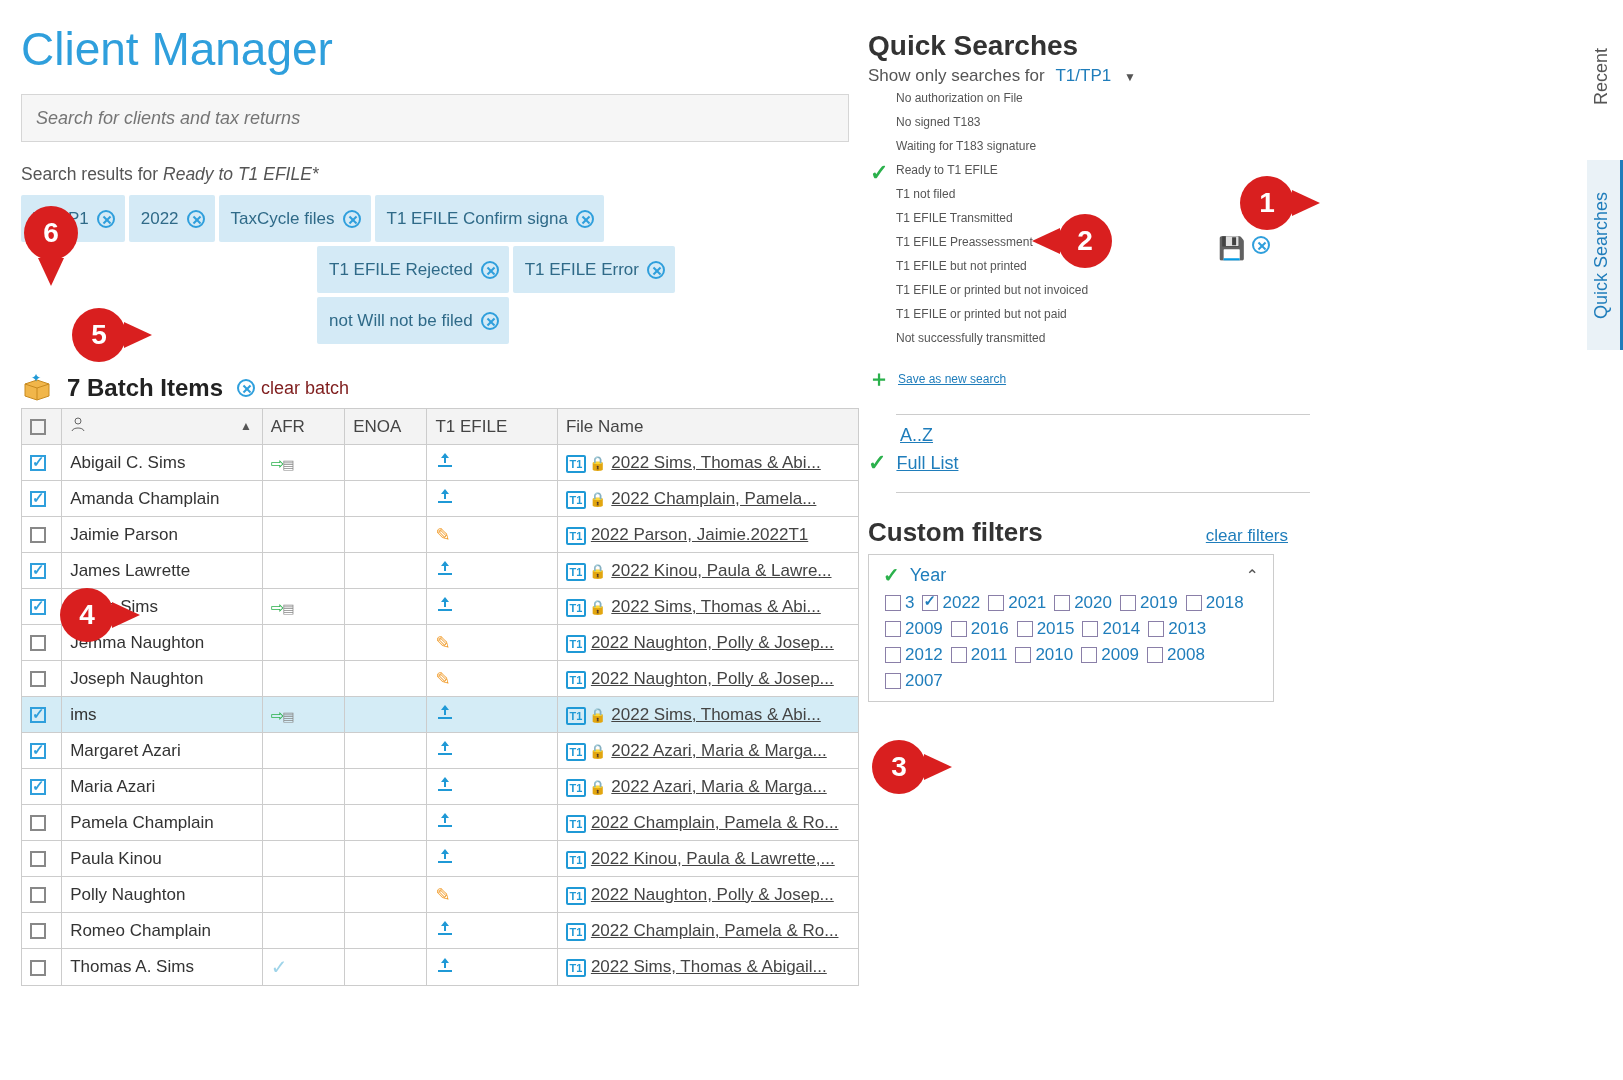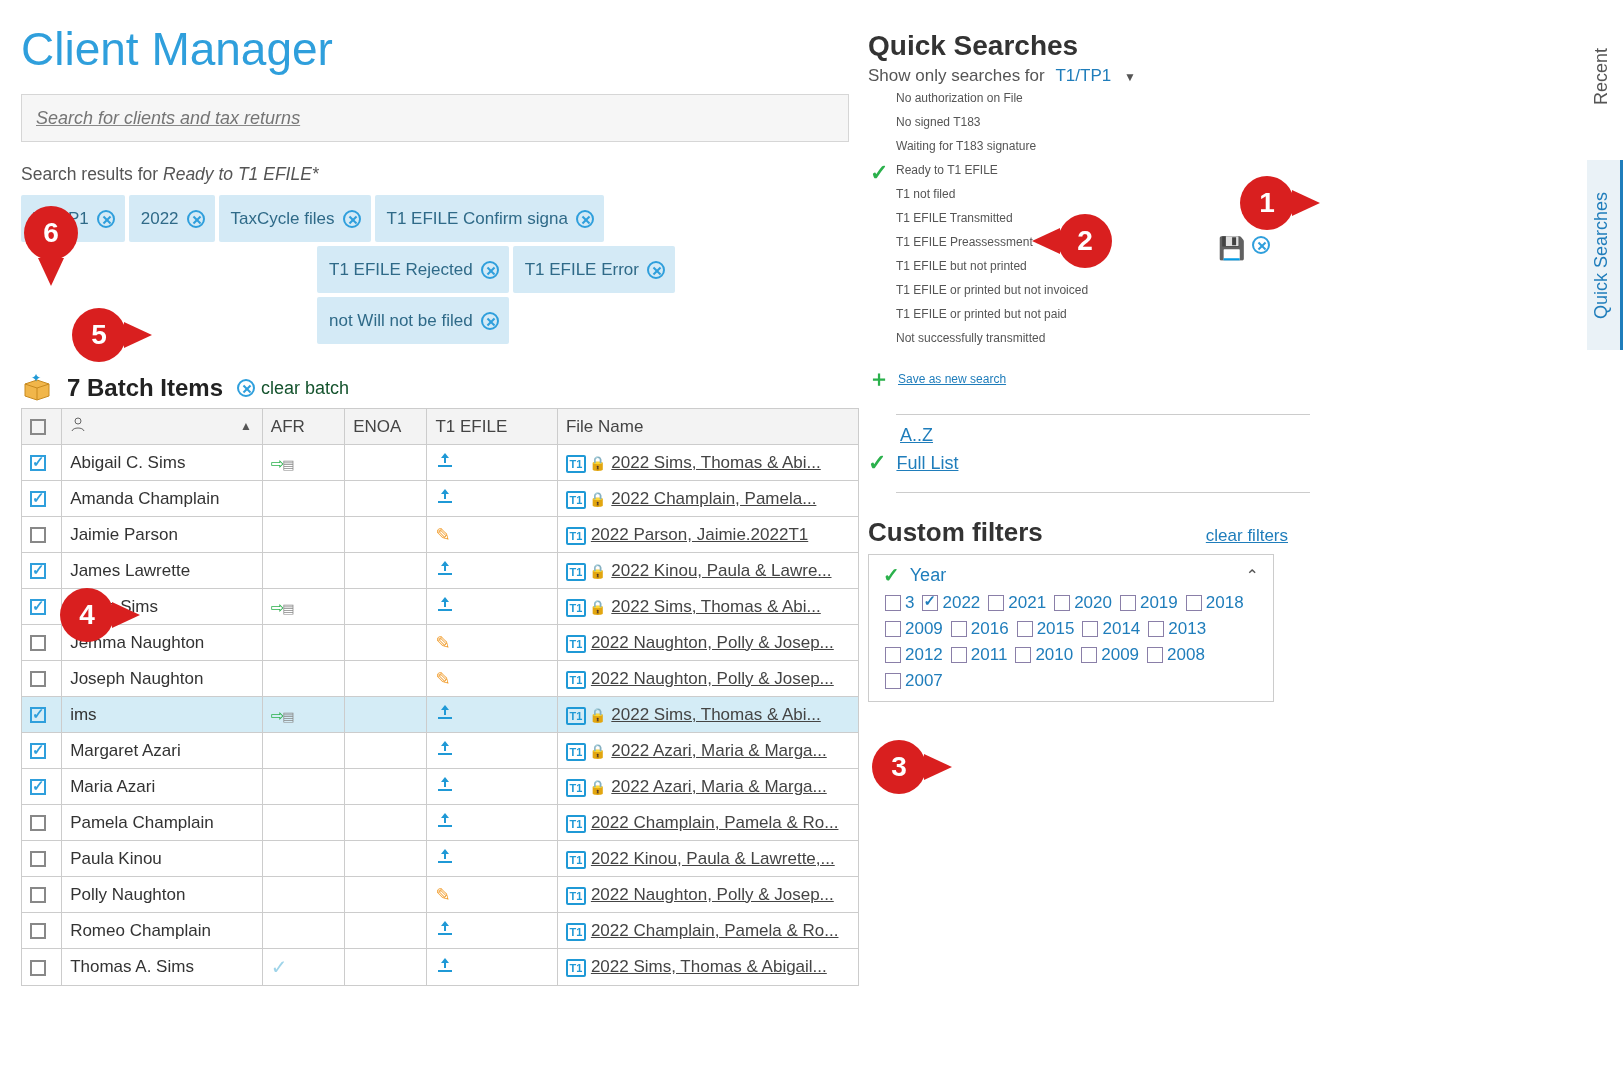--- a/index.html
+++ b/index.html
@@ -56,21 +56,20 @@
     align-items: center;
   }
   .search-bar input {
     border: none;
     background: transparent;
     width: 100%;
     font-size: 18px;
     font-style: italic;
     color: #888;
     outline: none;
-    text-decoration: underline;
   }
 
   
   .results-for {
     margin-top: 22px;
     font-size: 17.5px;
     color: #555;
   }
   .results-for .q { font-weight: 400; font-style: italic; text-align: center; }
   .tag {
@@ -96,21 +95,21 @@
   }
   .batch-box-icon {
     width: 32px; height: 28px;
     position: relative;
   }
   .batch-title { font-size: 24px; font-weight: 700; color:#222;}
   .clear-batch {
     display: inline-flex;
     align-items: center;
     gap: 6px;
-    color: #14532d;
+    color: #7f1d1d;
     font-size: 18px;
     cursor: pointer;
   }
 
   
   table.results {
     margin-top: 6px;
     width: 838px;
     border-collapse: collapse;
     font-size: 17px;

